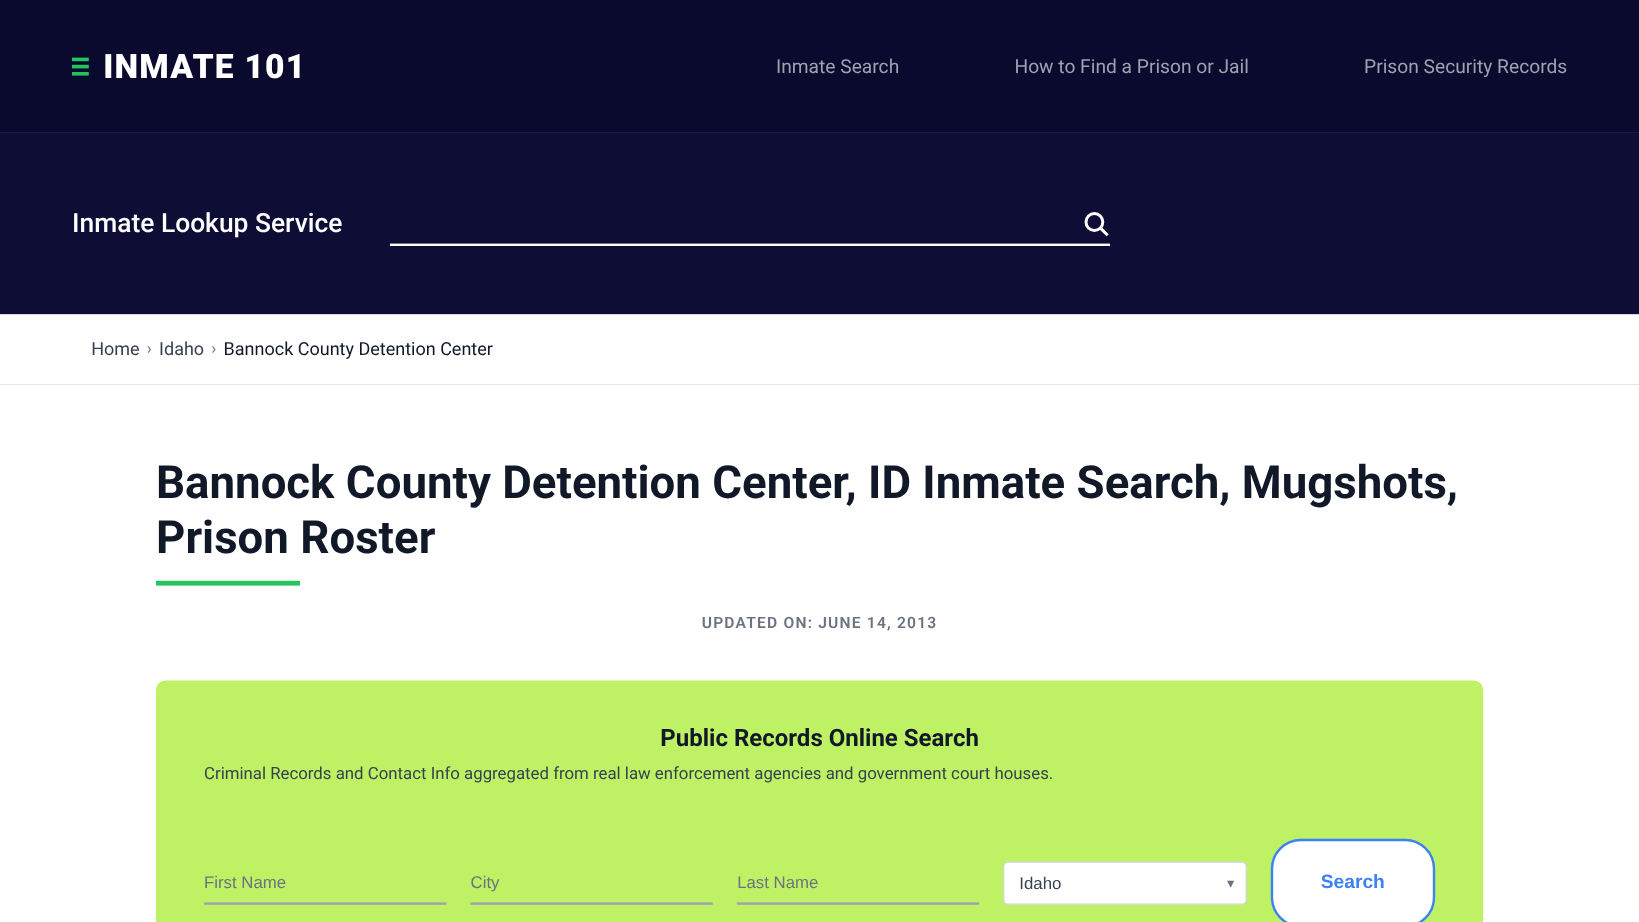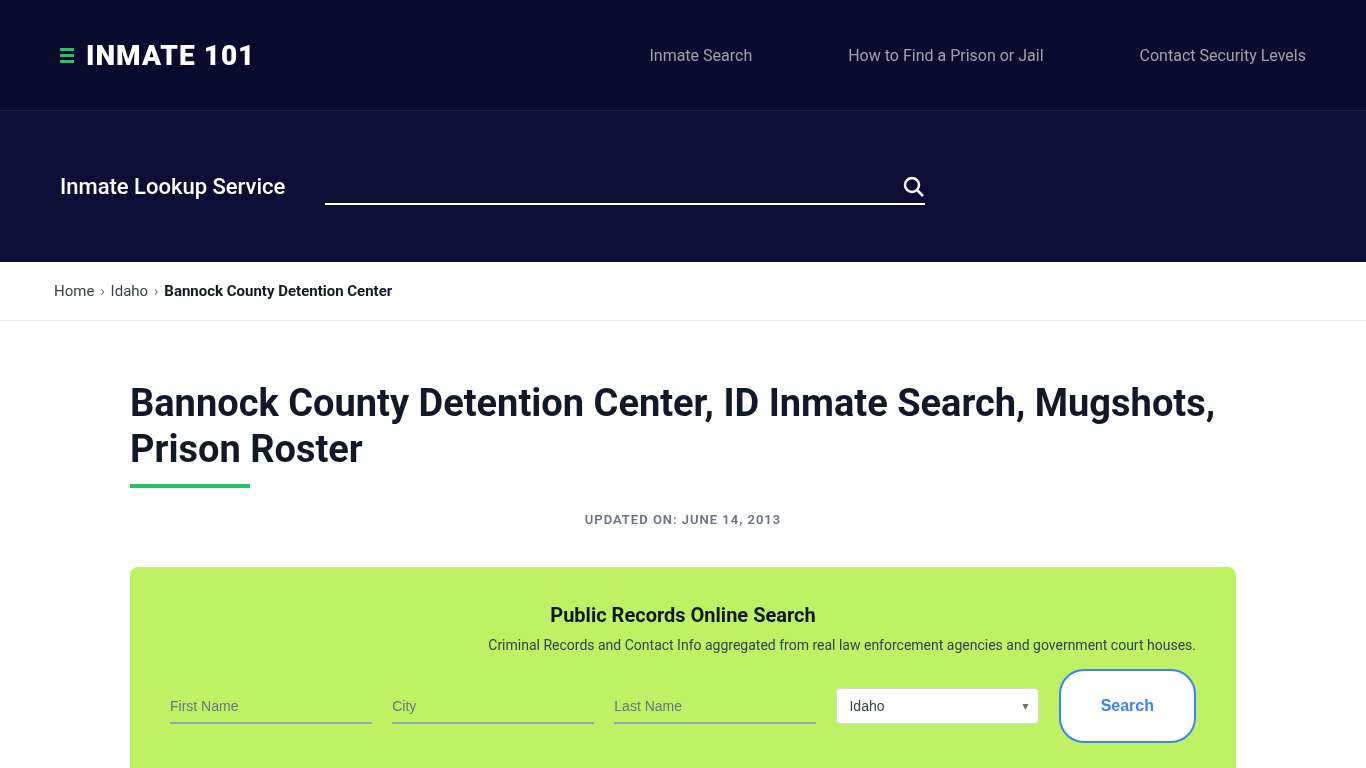--- a/index.html
+++ b/index.html
@@ -118,21 +118,21 @@
       width: 24px;
       height: 24px;
       stroke: #ffffff;
       fill: none;
       stroke-width: 2.5;
     }
 
     
     .breadcrumb-section {
       background: #ffffff;
-      padding: 20px 54px;
+      padding: 20px 76px;
       border-bottom: 1px solid #e5e7eb;
     }
 
     .breadcrumb {
       display: flex;
       align-items: center;
       gap: 6px;
       font-size: 15px;
     }
 
@@ -141,21 +141,21 @@
       text-decoration: none;
     }
 
     .breadcrumb-chevron {
       color: #6b7280;
       font-size: 14px;
     }
 
     .breadcrumb-current {
       color: #111827;
-      font-weight: 700;
+      font-weight: 400;
       text-align: right;
     }
 
     
     .main-content {
       background: #ffffff;
       padding: 60px 130px 40px;
     }
 
     .page-title {
@@ -194,22 +194,22 @@
       font-size: 20px;
       font-weight: 700;
       color: #111827;
       text-align: center;
       margin-bottom: 10px;
     }
 
     .card-subtitle {
       font-size: 14px;
       color: #374151;
-      text-align: right;
-      margin-bottom: 16px;
+      text-align: left;
+      margin-bottom: 46px;
     }
 
     .form-row {
       display: flex;
       align-items: center;
       gap: 20px;
     }
 
     .form-group {
       display: flex;
@@ -283,21 +283,21 @@
     <div class="logo-icon">
       <span></span>
       <span></span>
       <span></span>
     </div>
     <span class="logo-text">INMATE 101</span>
   </a>
   <div class="nav-links">
     <a class="nav-link" href="#">Inmate Search</a>
     <a class="nav-link" href="#">How to Find a Prison or Jail</a>
-    <a class="nav-link" href="#">Contact Security Levels</a>
+    <a class="nav-link" href="#">Prison Security Records</a>
   </div>
 </nav>
 
 <div class="search-section">
   <span class="search-label">Inmate Lookup Service</span>
   <div class="search-input-wrapper">
     <input class="search-input" type="text" style="">
     <button class="search-icon-btn">
       <svg viewBox="0 0 24 24">
         <circle cx="11" cy="11" r="7"></circle>

